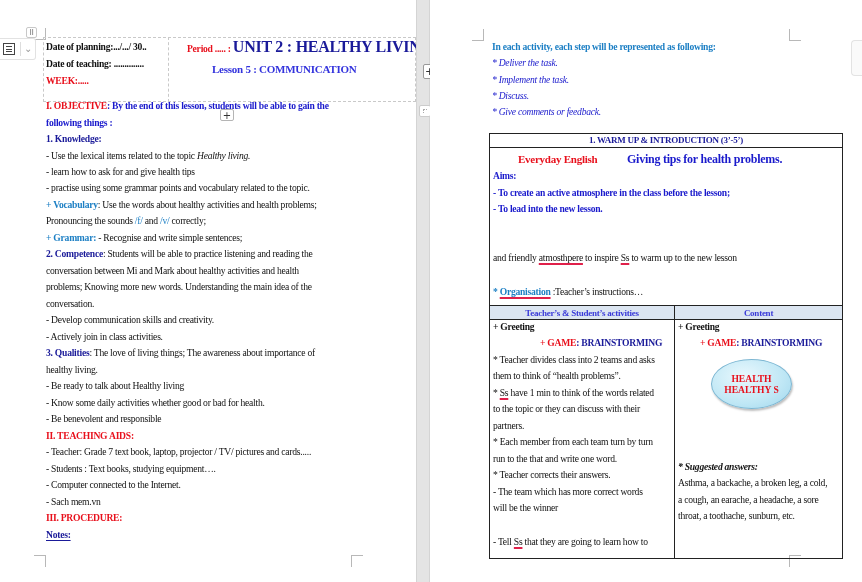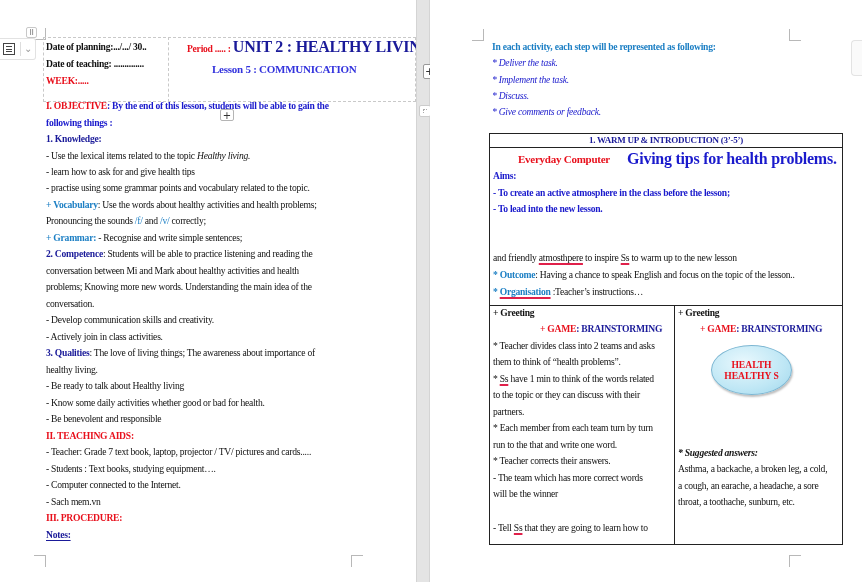--- a/index.html
+++ b/index.html
@@ -133,29 +133,36 @@
   <div class="line i blue" style="left:62px; top:57px;">* Deliver the task.</div>
   <div class="line i blue" style="left:62px; top:74px;">* Implement the task.</div>
   <div class="line i blue" style="left:62px; top:90px;">* Discuss.</div>
   <div class="line i blue" style="left:62px; top:106px;">* Give comments or feedback.</div>
 
   <div class="rtable">
     <div class="rrow" style="height:14px;">
       <div class="line b navy" style="left:0; right:0; top:0; text-align:center; font-size:9px;">1. WARM UP &amp; INTRODUCTION (3’-5’)</div>
     </div>
     <div class="rrow" style="height:158px;">
-      <div class="line b red" style="left:28px; top:5px; font-size:11px;">Everyday Computer</div>
-      <div class="line b blue" style="left:137px; top:5px; font-size:16px;">Giving tips for health problems.</div>
+      <div class="line b red" style="left:28px; top:5px; font-size:11px;">Everyday English</div>
+      <div class="line b blue" style="left:137px; top:5px; font-size:12px;">Giving tips for health problems.</div>
       <div class="line b blue" style="left:3px; top:22px;">Aims:</div>
       <div class="line b blue" style="left:3px; top:39px;">- To create an active atmosphere in the class before the lesson;</div>
       <div class="line b blue" style="left:3px; top:55px;">- To lead into the new lesson.</div>
 
       <div class="line" style="left:3px; top:104px;"><span>and friendly </span><span class="squig">atmosthpere</span><span> to inspire </span><span class="squig">Ss</span><span> to warm up to the new lesson</span></div>
-      <div class="line" style="left:3px; top:121px;"><span class="b lblue">* Outcome</span><span>: Having a chance to speak English and focus on the topic of the lesson..</span></div>
       <div class="line" style="left:3px; top:138px;"><span class="b lblue">* </span><span class="b lblue squig">Organisation</span><span> :Teacher’s instructions…</span></div>
+    </div>
+    <div class="rrow col-head" style="height:14px; display:flex;">
+      <div style="position:relative; width:185px; border-right:1px solid #222;">
+        <div class="line b" style="left:0; right:0; top:1px; text-align:center; color:#3a3ad8; font-size:9px;">Teacher’s &amp; Student’s activities</div>
+      </div>
+      <div style="position:relative; flex:1;">
+        <div class="line b" style="left:0; right:0; top:1px; text-align:center; color:#3a3ad8; font-size:9px;">Content</div>
+      </div>
     </div>
     <div class="rrow" style="height:238px; display:flex;">
       <div style="position:relative; width:185px; border-right:1px solid #222;">
         <div class="line b" style="left:3px; top:1px;">+ Greeting</div>
         <div class="line b" style="left:50px; top:17px;"><span class="red">+ GAME</span><span class="navy">: BRAINSTORMING</span></div>
         <div class="line" style="left:3px; top:34px;"> * Teacher divides class into 2 teams and asks</div>
         <div class="line" style="left:3px; top:50px;">them to think of “health problems”.</div>
         <div class="line" style="left:3px; top:67px;"><span> * </span><span class="squig">Ss</span><span> have 1 min to think of the words related</span></div>
         <div class="line" style="left:3px; top:83px;">to the topic or they can discuss with their</div>
         <div class="line" style="left:3px; top:100px;">partners.</div>

